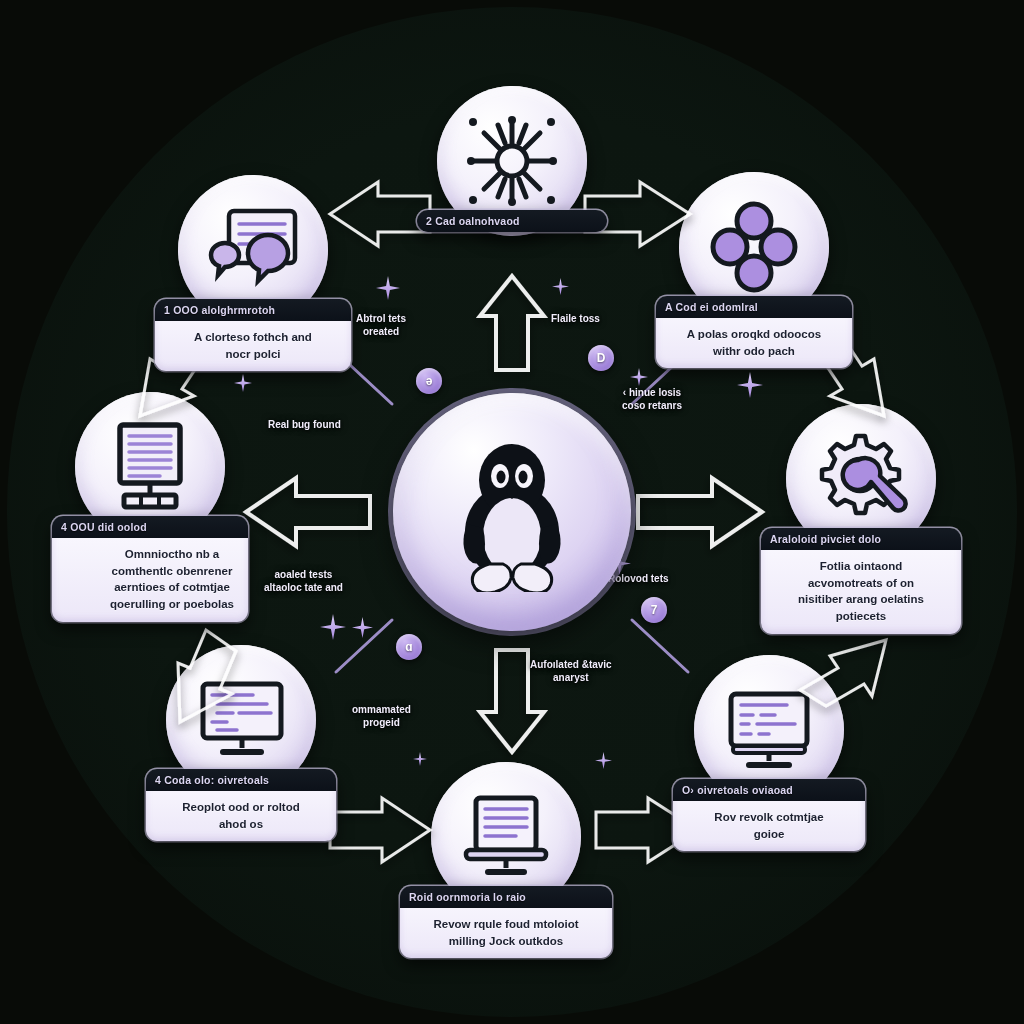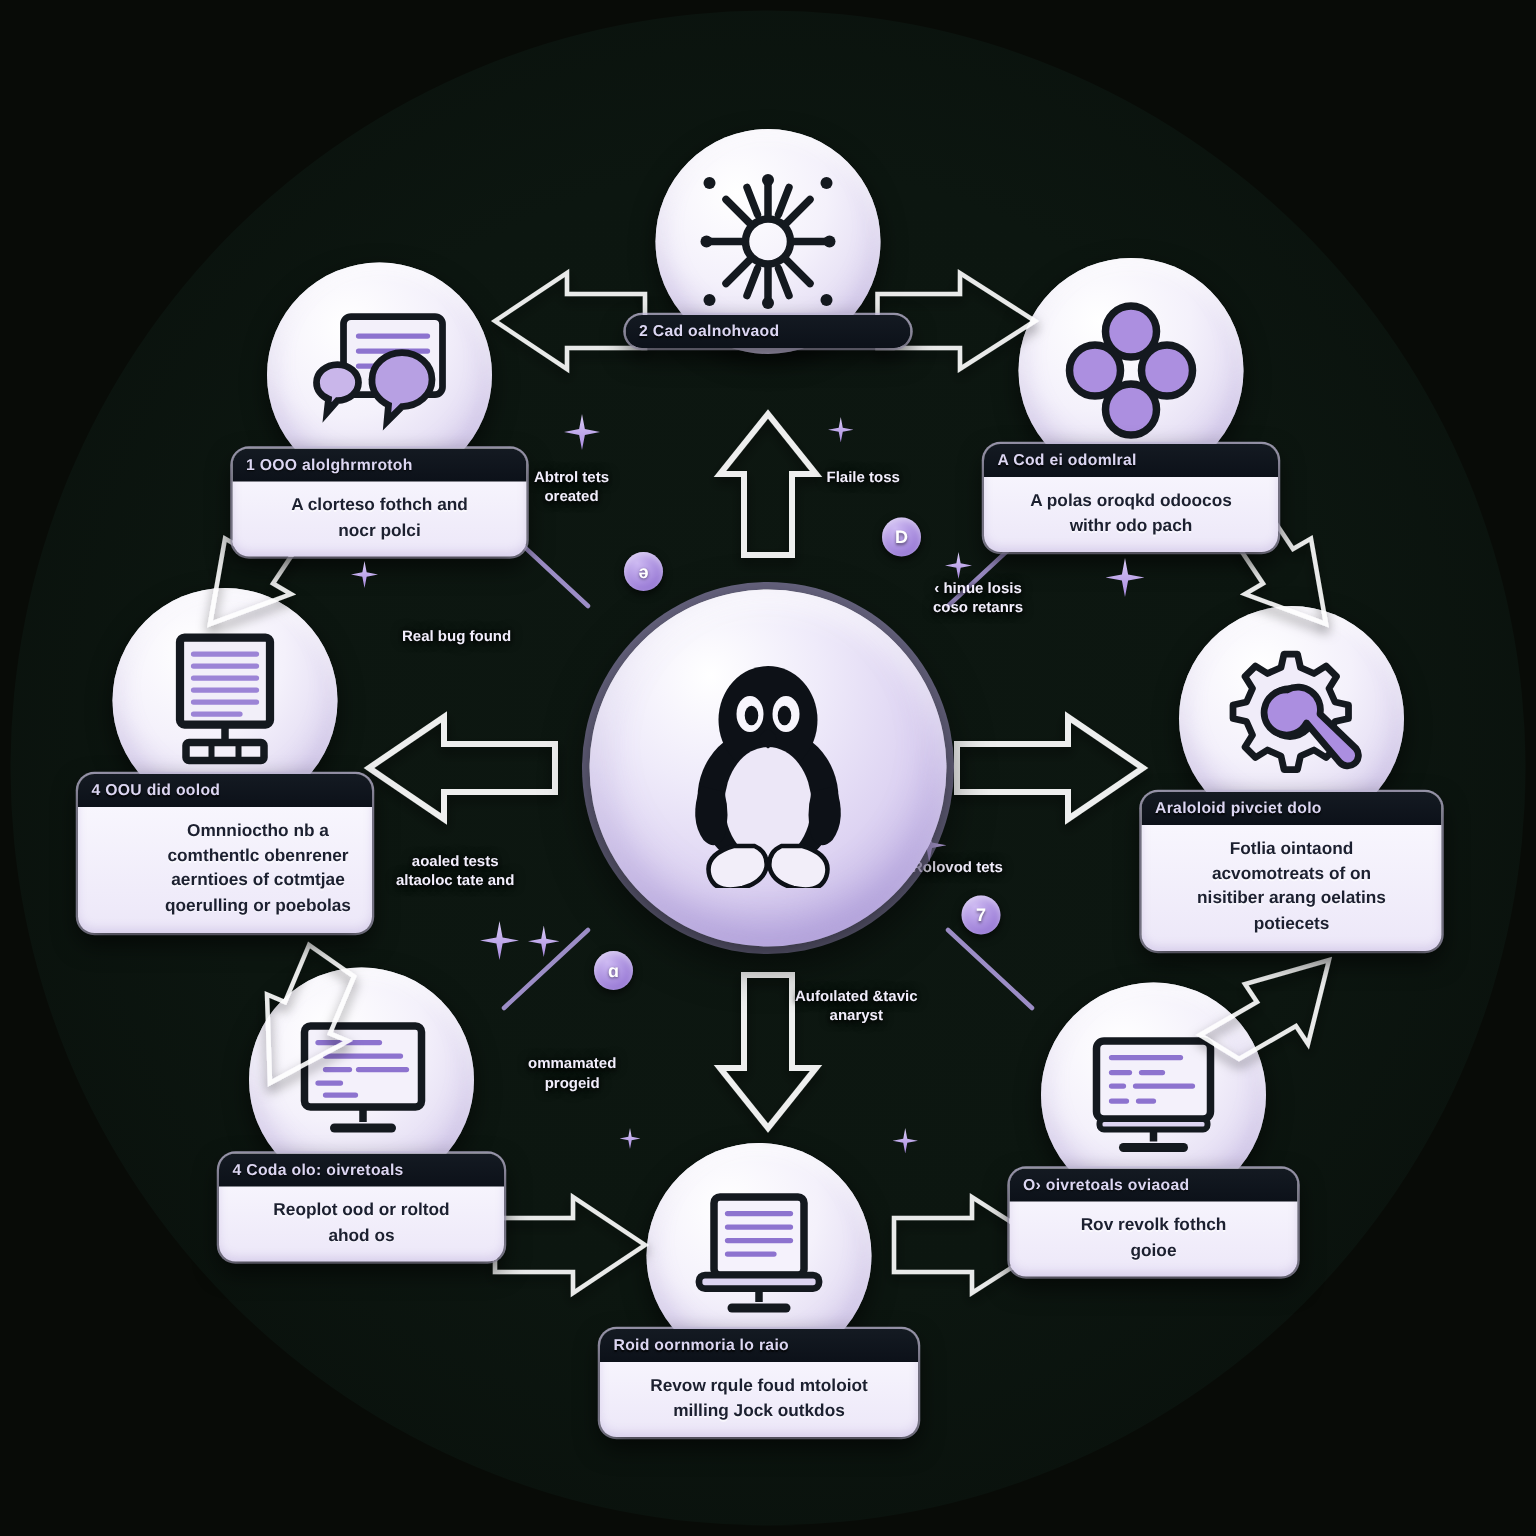--- a/index.html
+++ b/index.html
@@ -312,21 +312,21 @@
           <path d="M20 46 L30 46"></path>
             <path d="M38 46 L48 46"></path>
         </g>
         <rect x="12" y="58" width="72" height="7" rx="3" fill="#ddd4f2" stroke="#14191f" stroke-width="4"></rect>
         <path d="M48 65 L48 73" stroke="#14191f" stroke-width="5"></path>
         <path d="M28 77 L68 77" stroke="#14191f" stroke-width="6" stroke-linecap="round"></path>
       </svg>
     </div>
     <div class="card">
       <div class="hdr">O› oivretoals oviaoad</div>
-      <div class="body" style="white-space:pre-line;">Rov revolk fothch
+      <div class="body" style="white-space:pre-line;">Rov revolk cotmtjae
 goioe</div>
     </div>
   </div>
 
   <div class="node" style="left:400px; top:762px; width:212px;">
     <div class="bubble">
       <svg width="96" height="86" viewBox="0 0 96 86">
         <rect x="18" y="4" width="60" height="52" rx="4" fill="#f5f2fc" stroke="#14191f" stroke-width="5"></rect>
         <g stroke="#8d73cf" stroke-width="3.5" stroke-linecap="round">
           <path d="M27 15 L69 15"></path>

